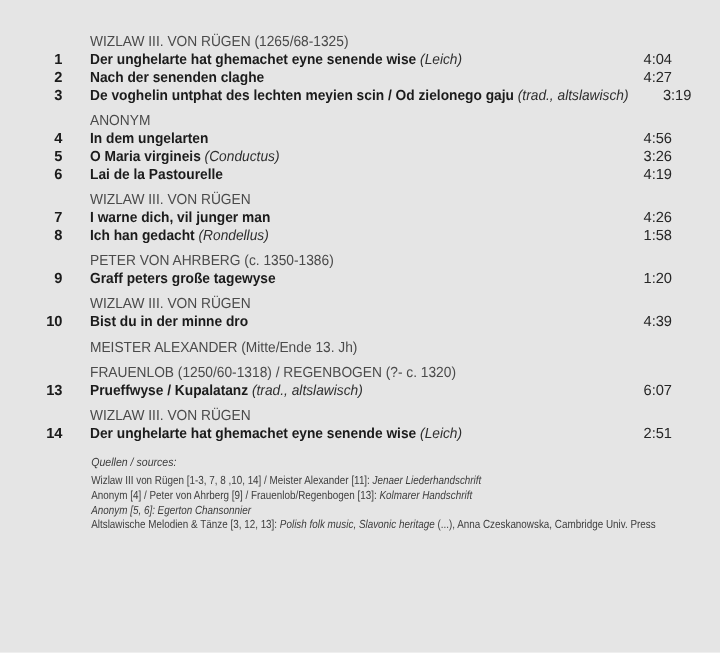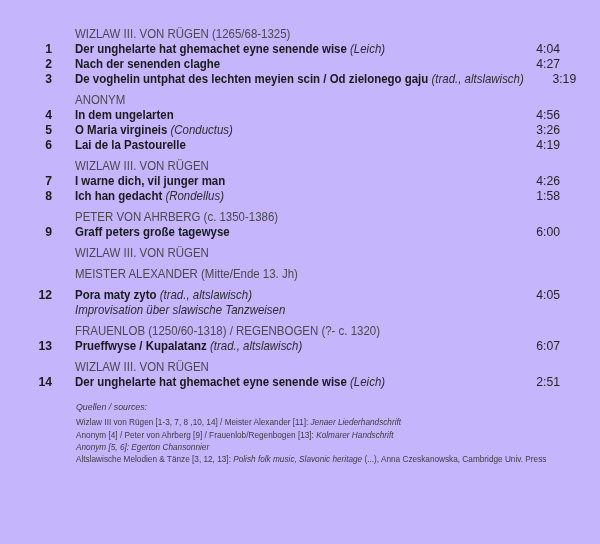--- a/index.html
+++ b/index.html
@@ -1,20 +1,20 @@
 <!DOCTYPE html>
 <html><head>
 <meta charset="utf-8">
 <style>
   html,body { margin:0; padding:0; background:#ffffff; }
   .page {
     position:relative;
     width:600px; height:544px;
     box-sizing:border-box;
-    background:#c4b5fd;
+    background:#e5e5e5;
     overflow:hidden;
     font-family:"Liberation Sans", sans-serif;
     color:#1b1b1b;
     padding:27px 40px 0 28px;
   }
   .group { margin-top:6px; }
   .group:first-child { margin-top:0; }
   .heading {
     margin-left:47px;
     font-size:12.2px; line-height:15px;
@@ -124,43 +124,39 @@
     <span class="time">1:58</span>
   </div>
 </section>
 
   <section class="group">
     <div class="heading">PETER VON AHRBERG (c. 1350-1386)</div>
 
   <div class="track">
     <span class="num">9</span>
     <span class="tw"><span class="title">Graff peters große tagewyse</span></span>
-    <span class="time">6:00</span>
+    <span class="time">1:20</span>
   </div>
 </section>
 
   <section class="group">
     <div class="heading">WIZLAW III. VON RÜGEN</div>
 
+  <div class="track">
+    <span class="num">10</span>
+    <span class="tw"><span class="title">Bist du in der minne dro</span></span>
+    <span class="time">4:39</span>
+  </div>
 </section>
 
   <section class="group">
     <div class="heading">MEISTER ALEXANDER (Mitte/Ende 13. Jh)</div>
 
 </section>
 
-  <section class="group">
-
-  <div class="track">
-    <span class="num">12</span>
-    <span class="tw"><span class="title">Pora maty zyto</span><span class="annot">&nbsp;(trad., altslawisch)</span></span>
-    <span class="time">4:05</span>
-  </div>
-<div class="subtitle">Improvisation über slawische Tanzweisen</div>
-      </section>
 
   <section class="group">
     <div class="heading">FRAUENLOB (1250/60-1318) / REGENBOGEN (?- c. 1320)</div>
 
   <div class="track">
     <span class="num">13</span>
     <span class="tw"><span class="title">Prueffwyse / Kupalatanz</span><span class="annot">&nbsp;(trad., altslawisch)</span></span>
     <span class="time">6:07</span>
   </div>
 </section>

